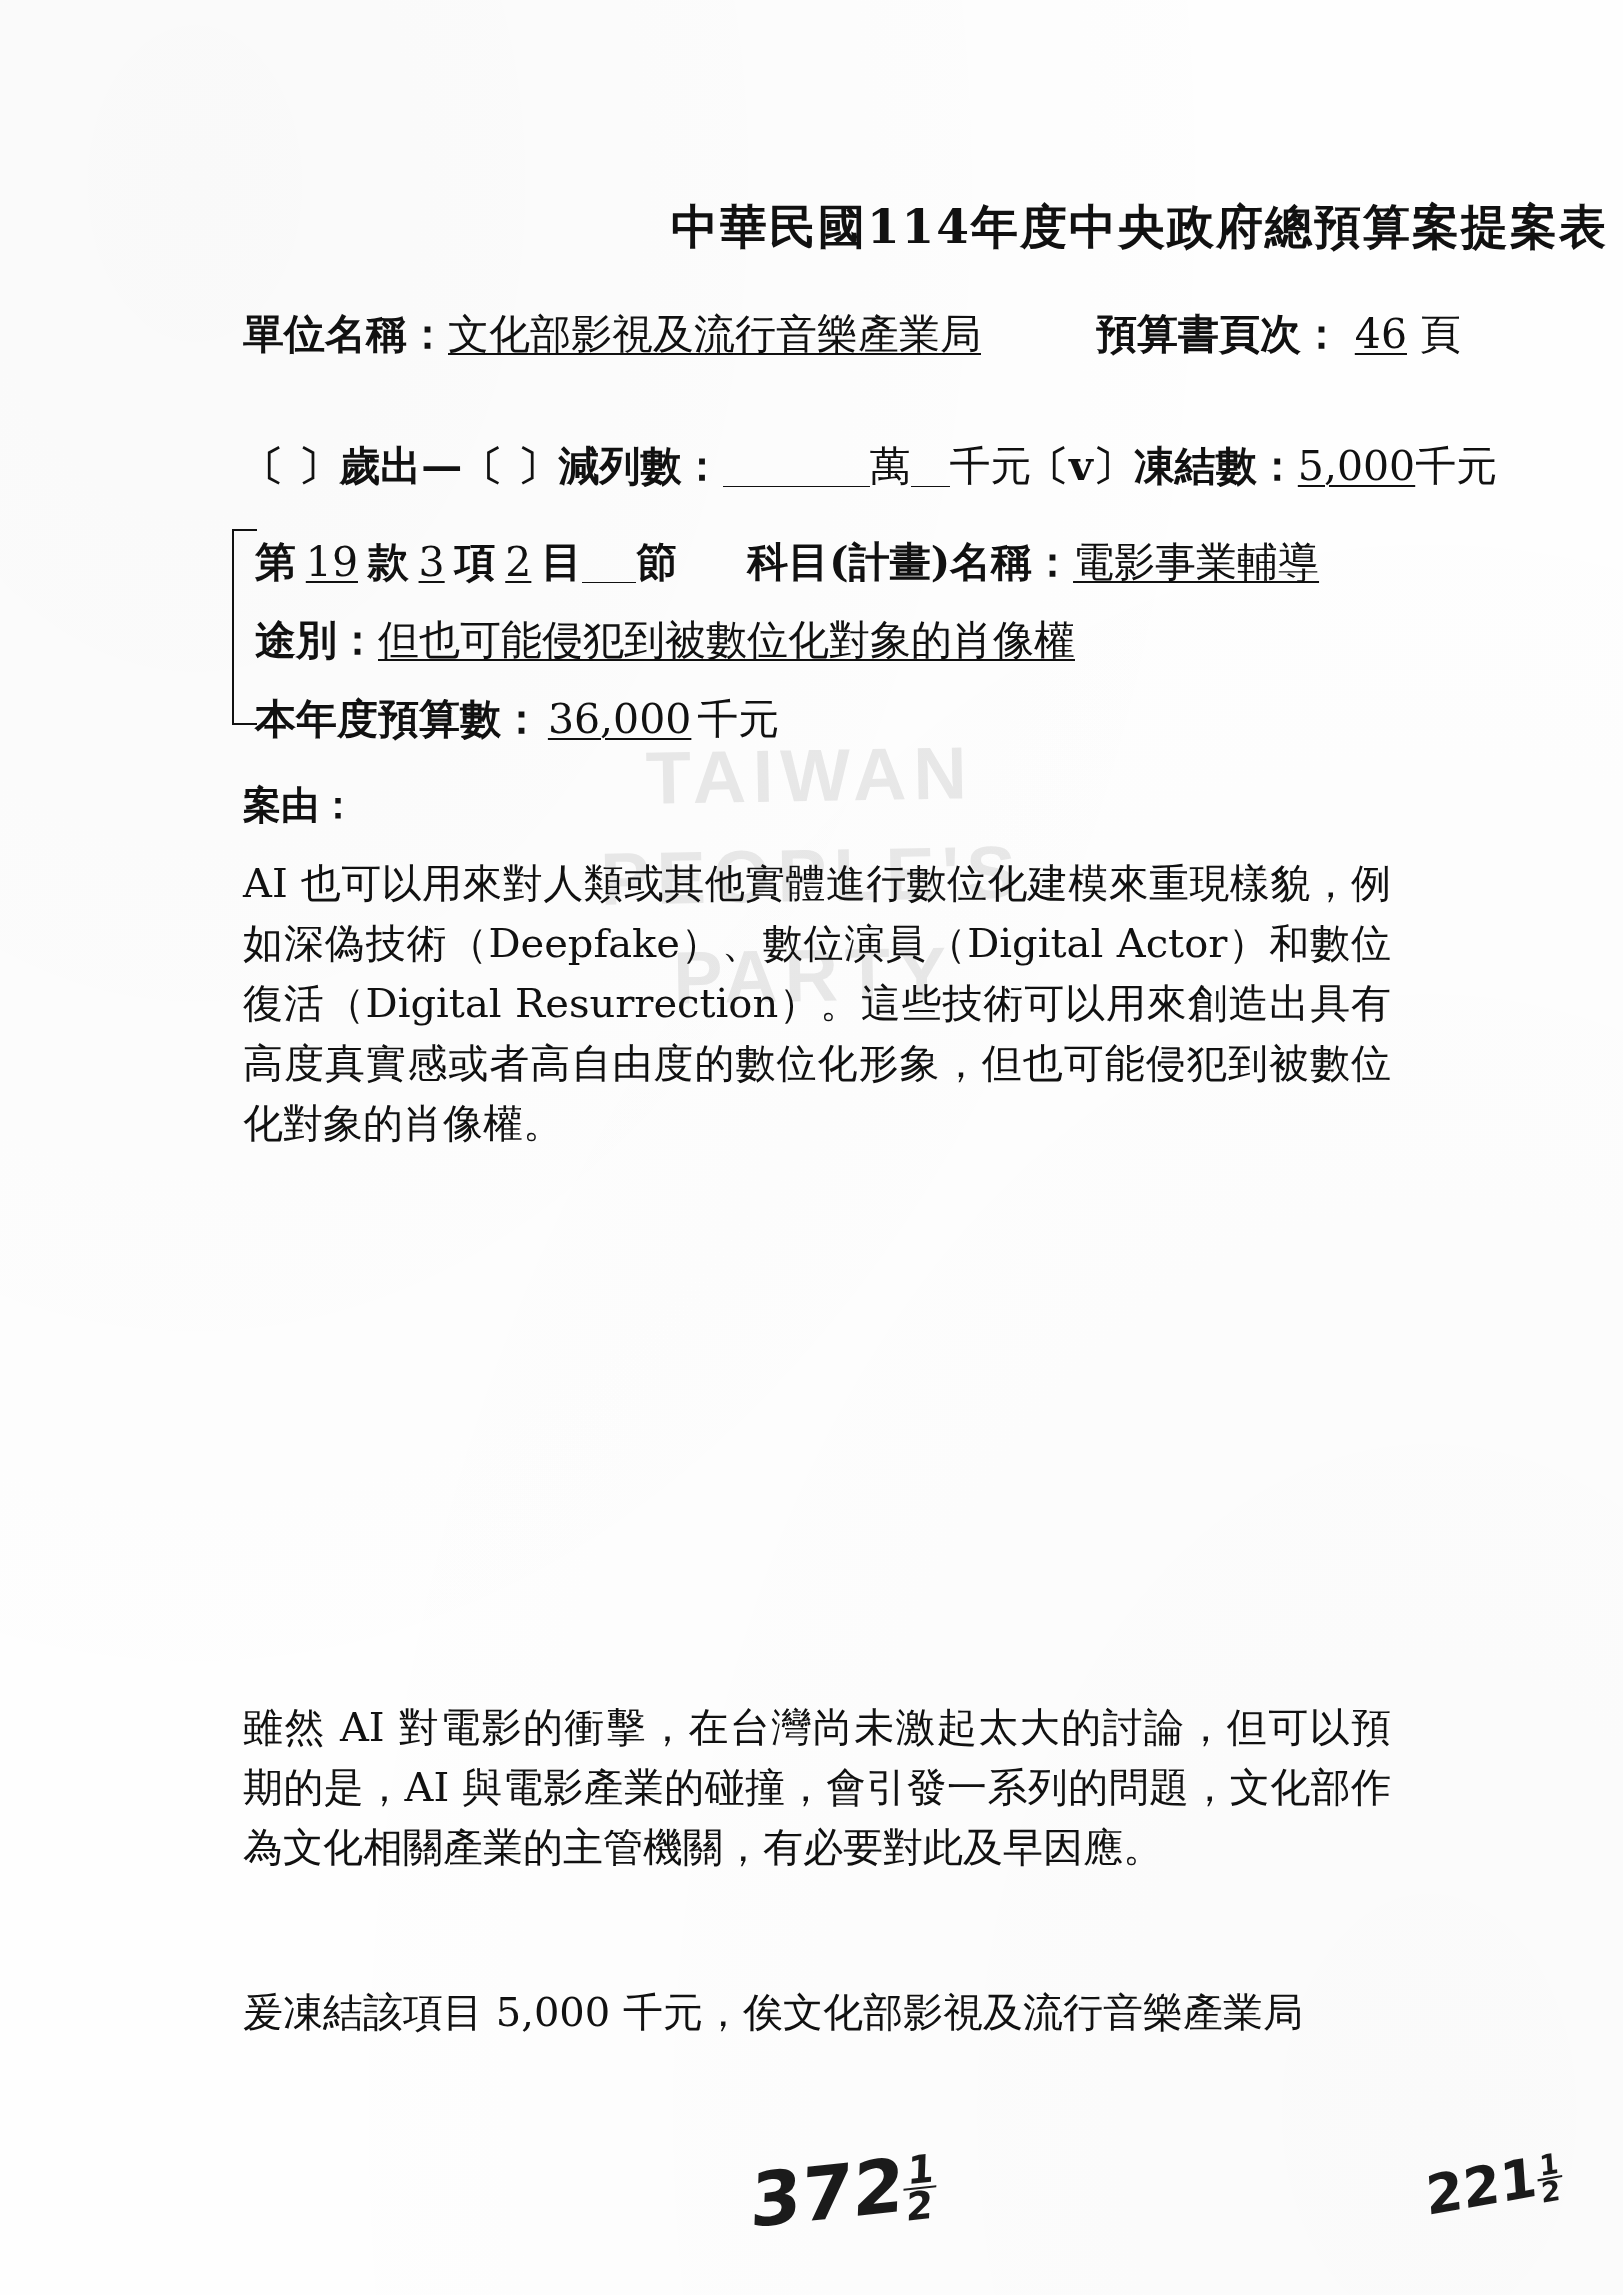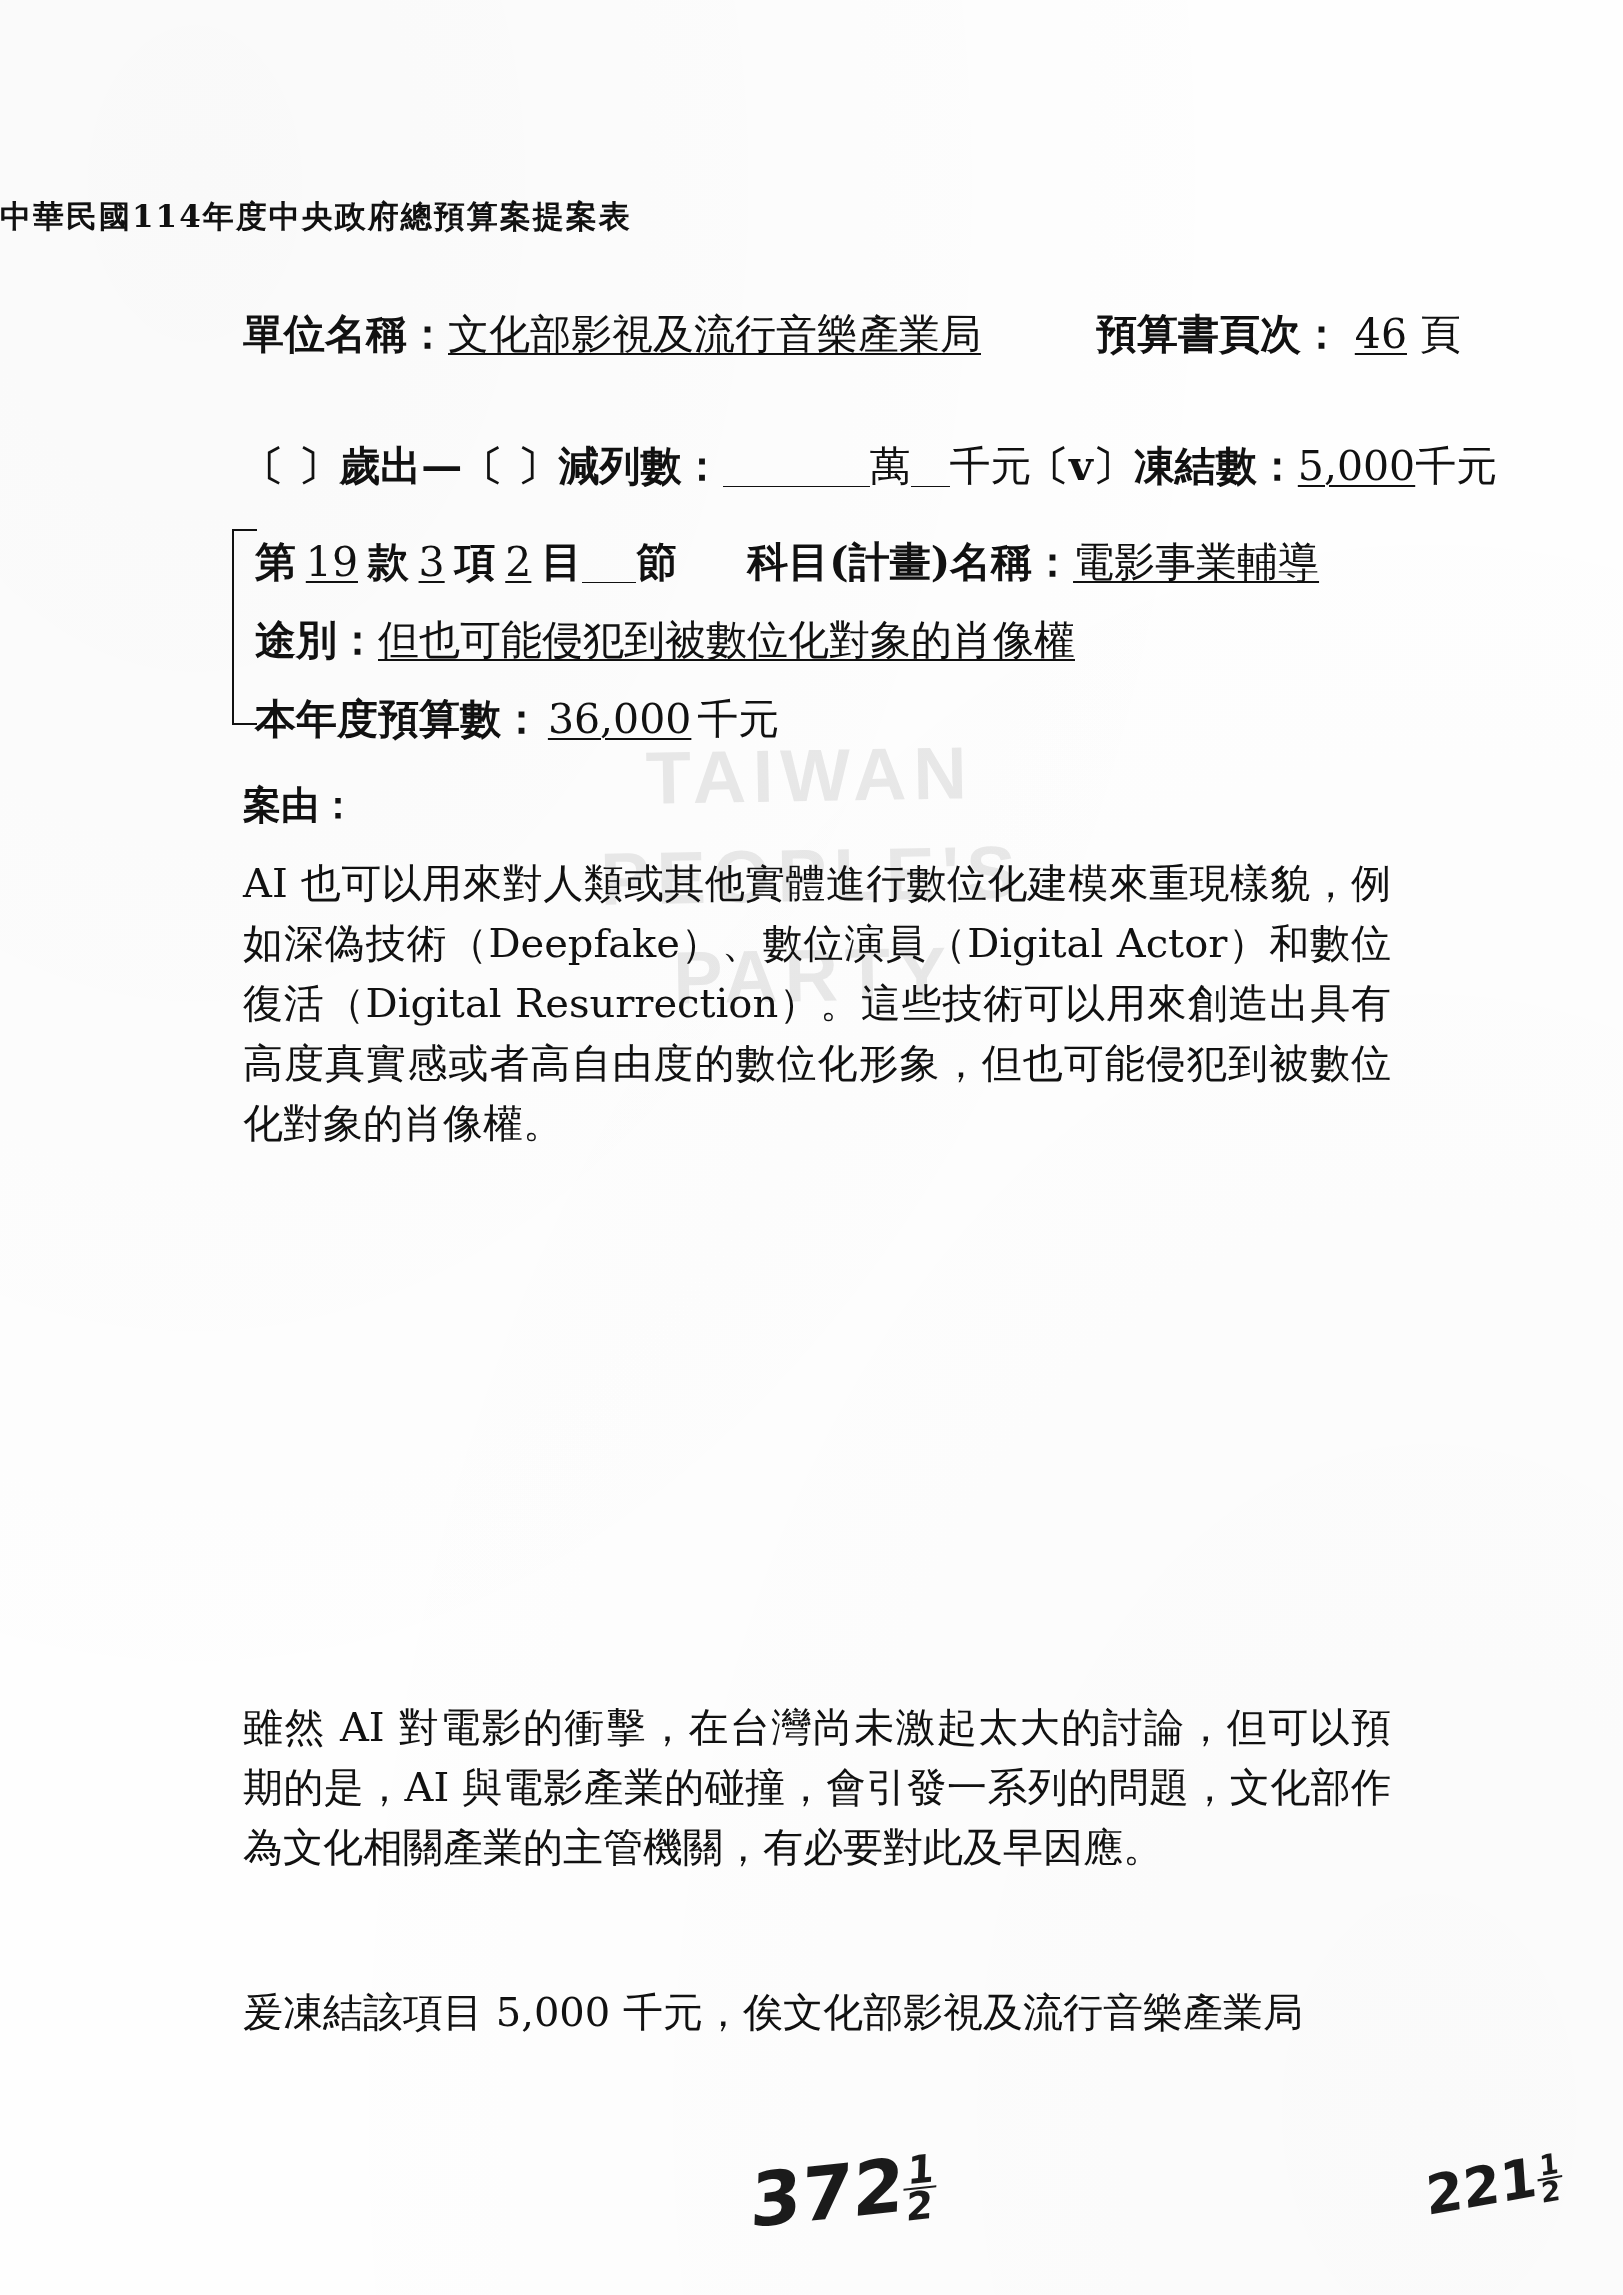--- a/index.html
+++ b/index.html
@@ -55,22 +55,22 @@
     left: 0; top: 0;
     width: 1624px;
     height: 2295px;
   }
 
   .title {
     position: absolute;
     left: 0;
     top: 196px;
     width: 1608px;
-    text-align: left;
-    font-size: 31px;
+    text-align: right;
+    font-size: 47px;
     font-weight: bold;
     letter-spacing: 2px;
     font-family: "DejaVu Serif", "Liberation Serif", serif;
   }
 
   .row {
     position: absolute;
     font-size: 41px;
     line-height: 1.0;
     white-space: nowrap;

